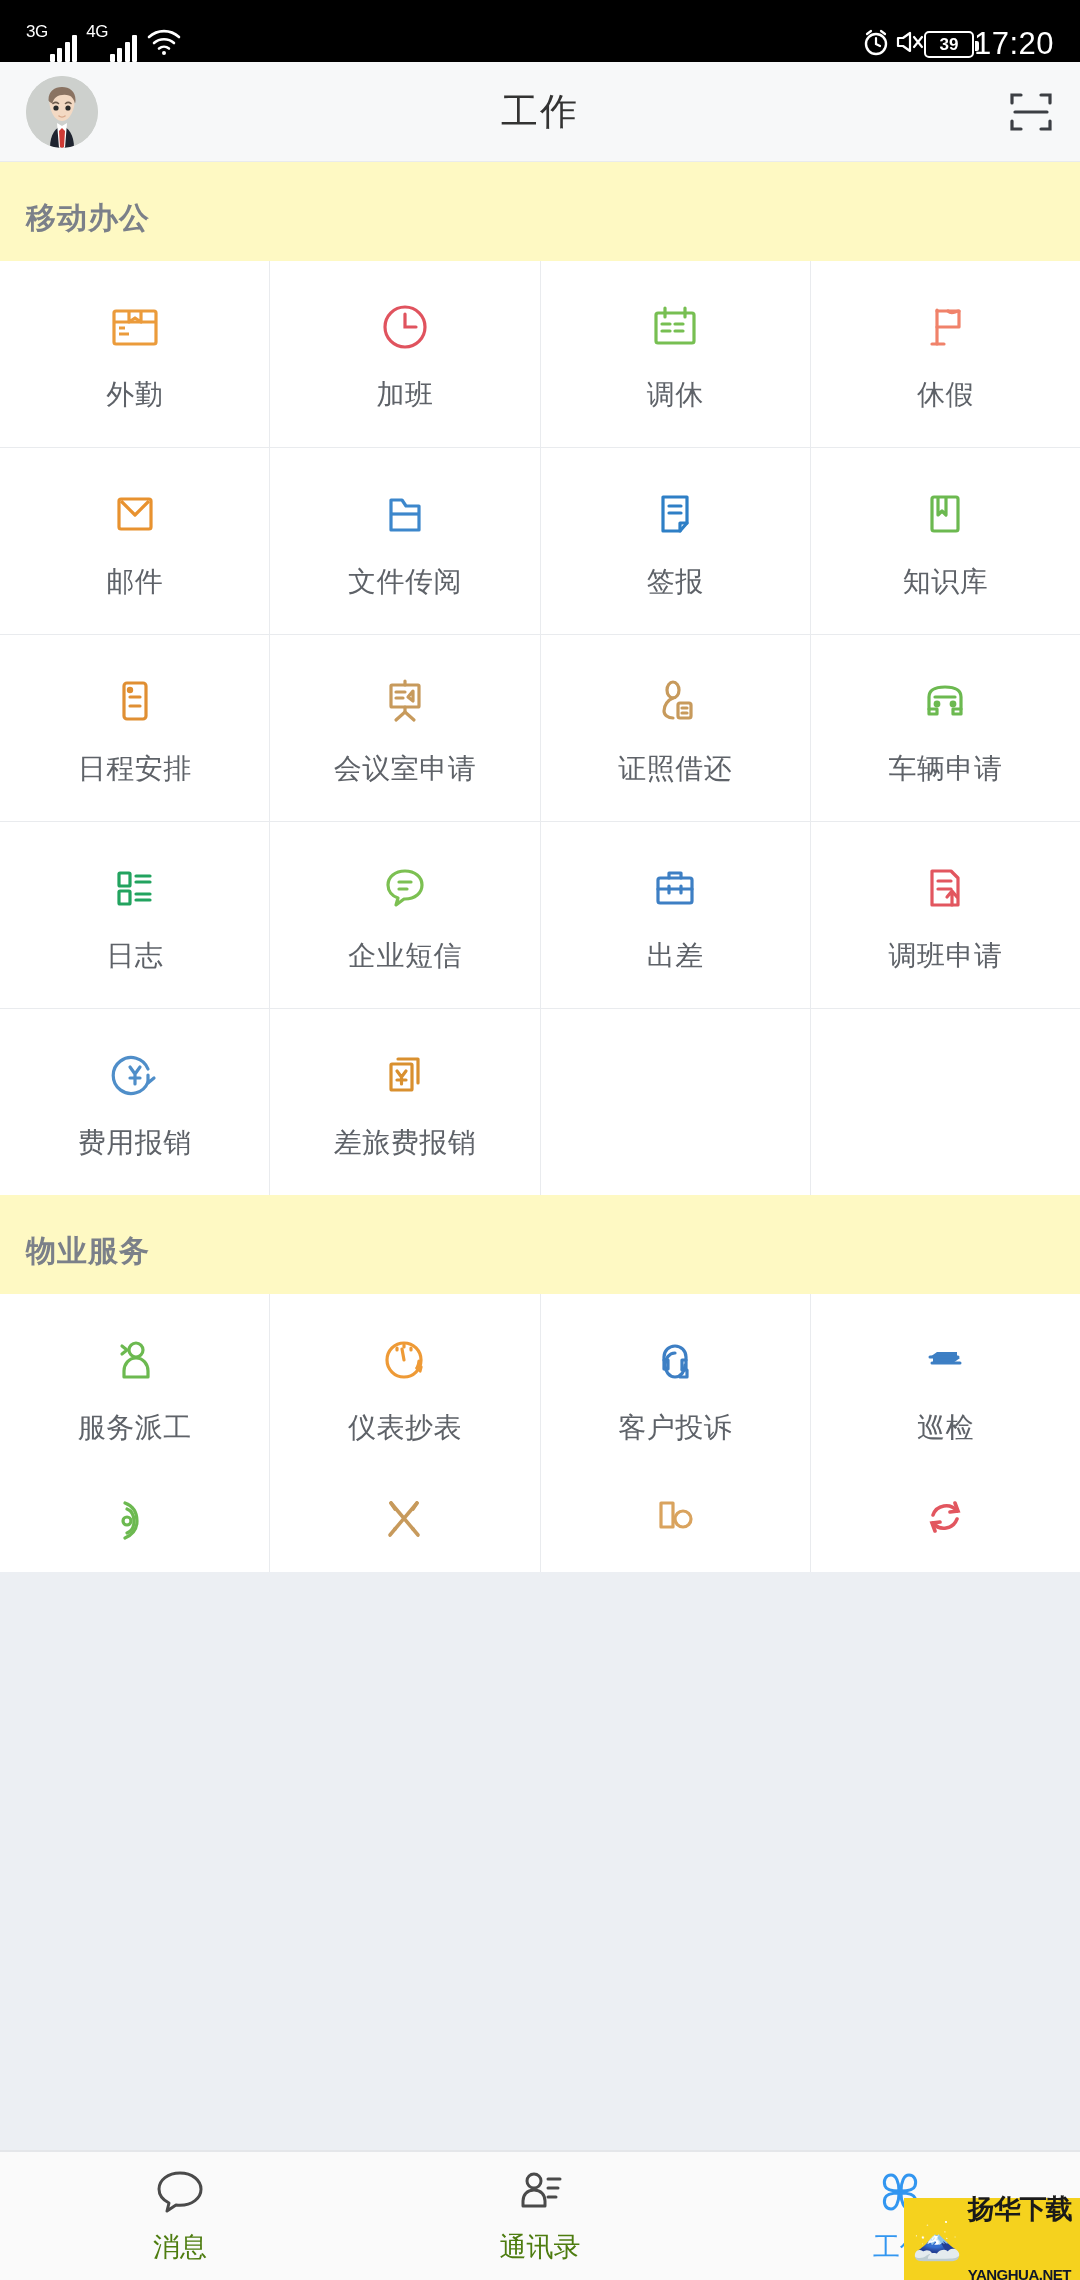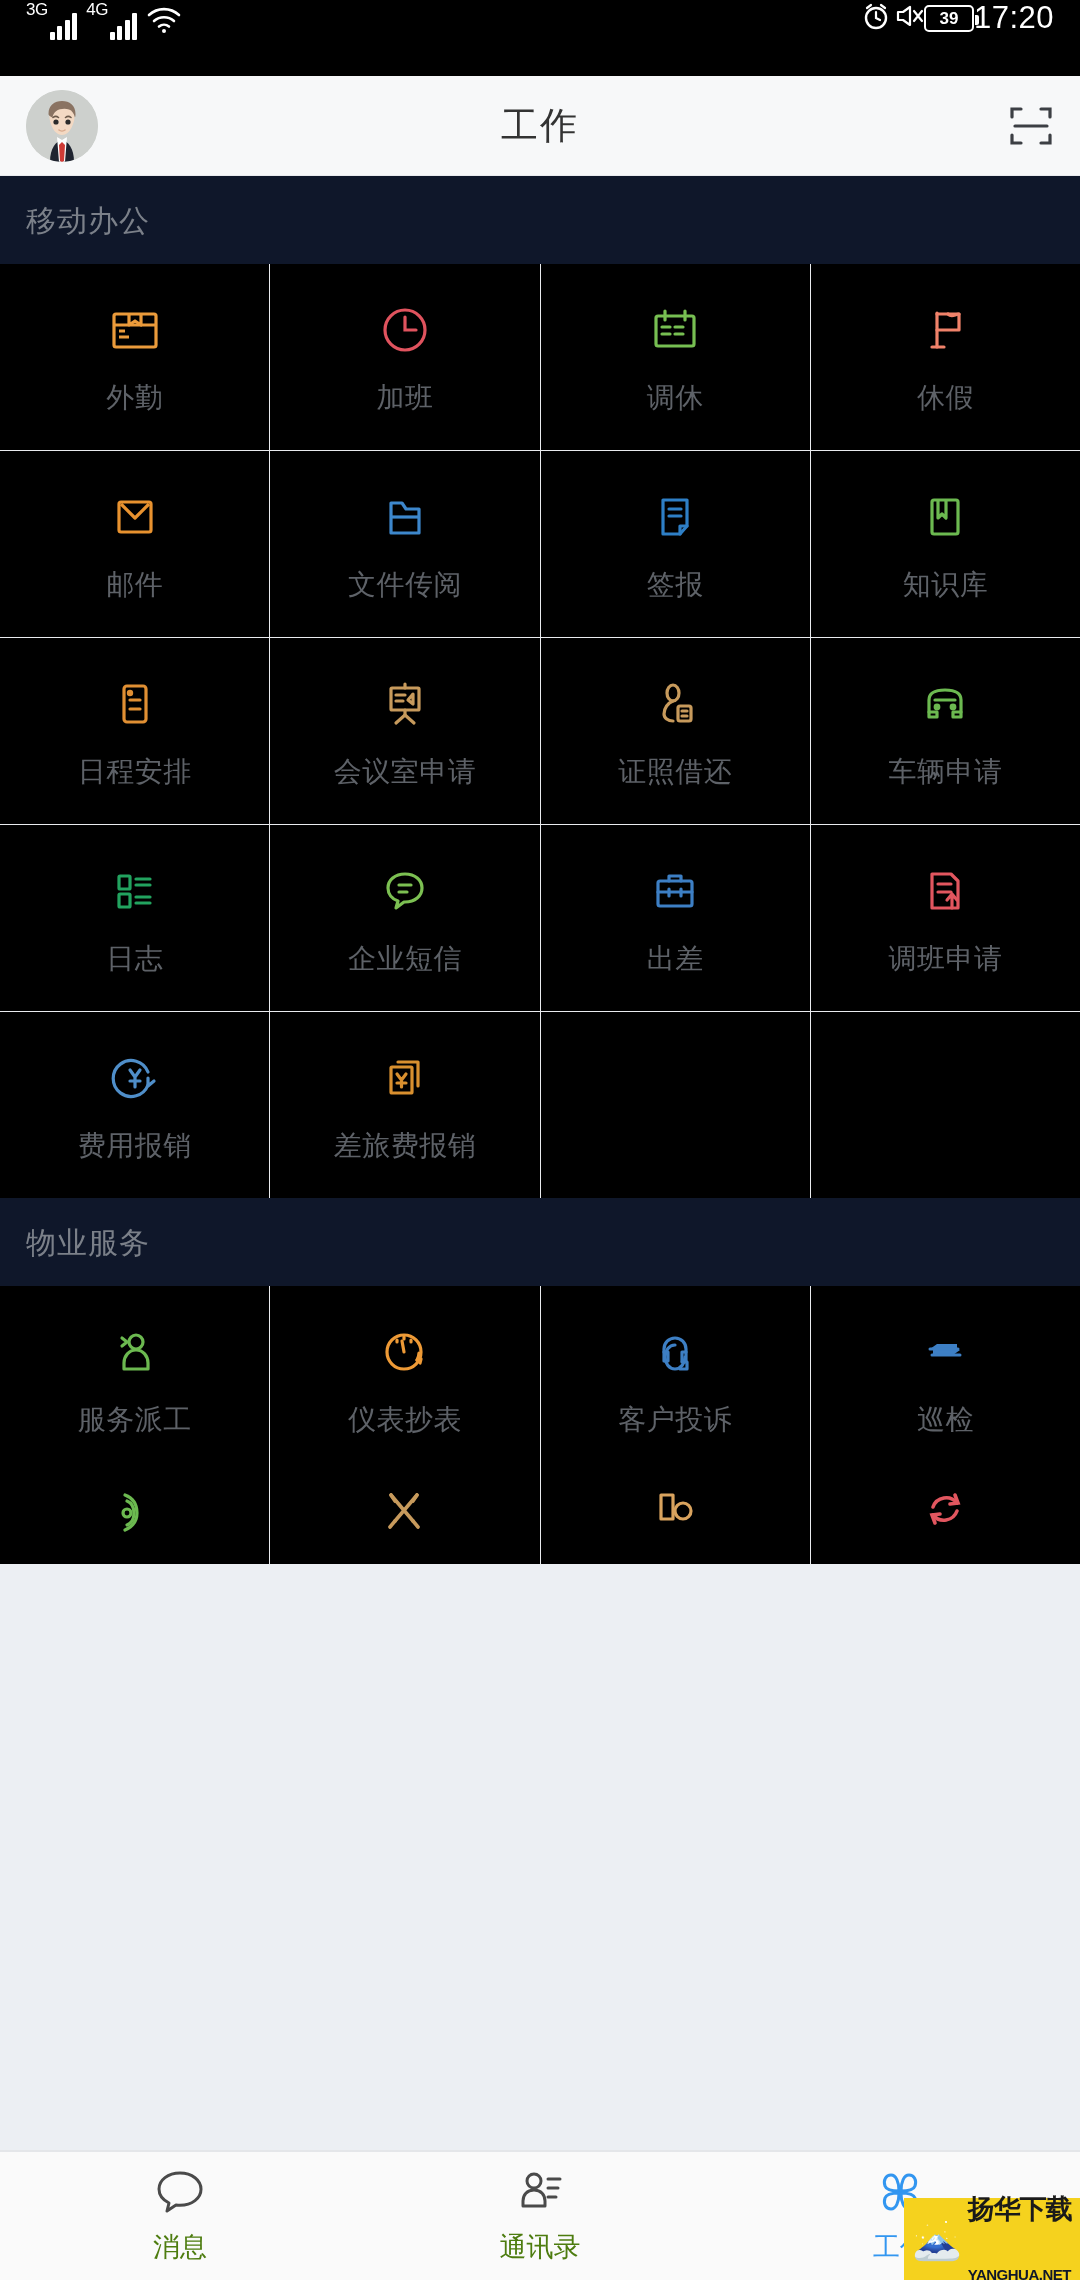--- a/index.html
+++ b/index.html
@@ -6,22 +6,22 @@
   html,body { width:1080px; height:2280px; }
   body {
     font-family:"Liberation Sans","DejaVu Sans",sans-serif;
     background:#eceff3;
     overflow:hidden;
     position:relative;
   }
 
   
   .statusbar {
-    height:76px; background:#000; color:#fff;
-    display:flex; align-items:flex-start; justify-content:space-between;
+    height:62px; background:#000; color:#fff;
+    display:flex; align-items:flex-end; justify-content:space-between;
     padding:0 26px;
   }
   .sb-left { display:flex; align-items:flex-end; gap:9px; height:40px; }
   .sb-right { display:flex; align-items:center; gap:0; }
   .net-grp { display:flex; align-items:flex-end; gap:2px; }
   .net-label { font-size:17px; line-height:1; margin-bottom:22px; letter-spacing:-.5px; }
   .bars { display:flex; align-items:flex-end; gap:2.5px; height:30px; }
   .bars i { display:block; width:5px; background:#fff; border-radius:1px; }
   .bars i:nth-child(1){height:8px;}
   .bars i:nth-child(2){height:14px;}
@@ -49,28 +49,28 @@
     background:#cfd2cf; overflow:hidden; position:relative; flex:0 0 auto;
   }
   .appbar-title {
     position:absolute; left:0; right:0; text-align:center;
     font-size:37px; color:#333; letter-spacing:2px; pointer-events:none;
   }
   .scan-icon { margin-left:auto; width:46px; height:46px; position:relative; }
 
   
   .section-header {
-    background:#0f172a; color:#7b8089;
-    font-size:30px; padding:25px 26px 22px 26px; letter-spacing:1px;
+    background:#fef9c3; color:#7b8089;
+    font-size:30px; padding:36px 26px 22px 26px; letter-spacing:1px;font-weight:bold;
   }
 
   
   .grid { display:grid; grid-template-columns:repeat(4,1fr); background:#e9ebee; gap:1px; }
   .cell {
-    background:#000000; height:186px;
+    background:#ffffff; height:186px;
     display:flex; flex-direction:column; align-items:center; justify-content:center;
   }
   .cell.empty { pointer-events:none; }
   .cell .ico { height:66px; display:flex; align-items:center; justify-content:center; margin-bottom:16px; }
   .cell .lbl { font-size:28px; color:#5e6268; letter-spacing:.5px; }
   .grid.partial .cell { height:92px; overflow:hidden; align-items:center; justify-content:flex-start; padding-top:10px; }
   .grid.partial .cell .ico { margin-bottom:0; }
 
   
   .tabbar {

